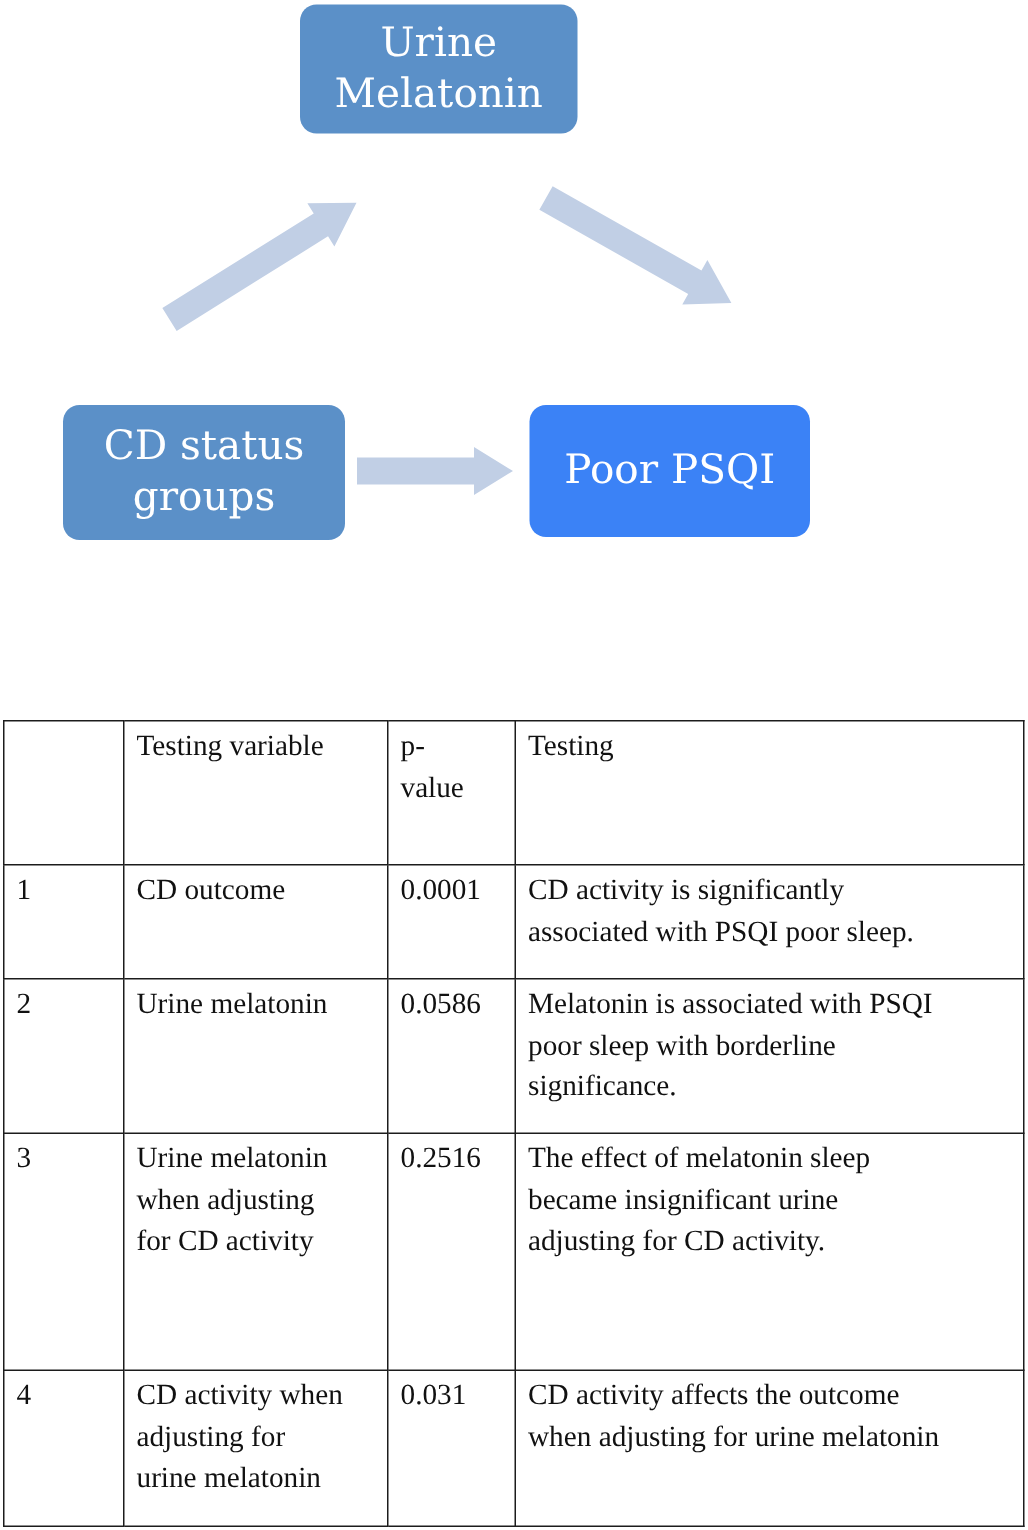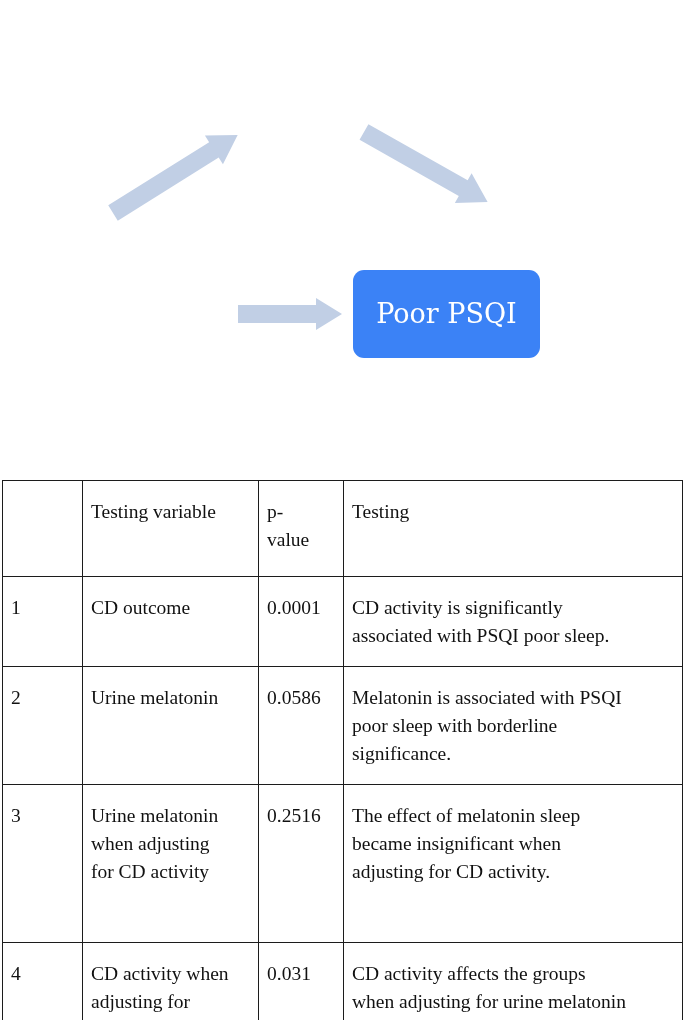--- a/index.html
+++ b/index.html
@@ -44,21 +44,21 @@
     border-collapse: collapse;
     table-layout: fixed;
     font-size: 19.5px;
     color: #111;
   }
   .results-table td, .results-table th {
     border: 1.5px solid #1c1c1c;
     vertical-align: top;
     text-align: left;
     font-weight: normal;
-    padding: 17px 8px;
+    padding: 3px 8px;
     line-height: 1.42;
     white-space: pre-line;
     overflow: hidden;
   }
   .col-idx { width: 80px; }
   .col-var { width: 176px; }
   .col-p   { width: 85px; }
   .col-com { width: 339px; }
   .row-header { height: 96px; }
   .row-1 { height: 76px; }
@@ -71,20 +71,28 @@
 
 <div class="canvas">
 
   <div class="diagram">
     <svg width="685" height="480" viewBox="0 0 685 480">
       <polygon transform="translate(113,213) rotate(-32)" points="0,-9 119,-9 119,-17 147,0 119,17 119,9 0,9" fill="#c1cfe5"></polygon>
       <polygon transform="translate(364,132) rotate(29.5)" points="0,-9 114,-9 114,-17 142,0 114,17 114,9 0,9" fill="#c1cfe5"></polygon>
       <polygon transform="translate(238,314)" points="0,-9 78,-9 78,-16 104,0 78,16 78,9 0,9" fill="#c1cfe5"></polygon>
     </svg>
 
+    <div class="node node-urine" style="background: rgb(91, 144, 200); color: rgb(255, 255, 255);">
+      <span>Urine
+Melatonin</span>
+    </div>
+    <div class="node node-cd" style="background: rgb(91, 144, 200); color: rgb(255, 255, 255);">
+      <span>CD status
+groups</span>
+    </div>
     <div class="node node-psqi" style="background: #3b82f6; color: rgb(255, 255, 255);">
       <span>Poor PSQI</span>
     </div>
   </div>
 
   <table class="results-table">
     <colgroup>
       <col class="col-idx">
         <col class="col-var">
         <col class="col-p">
@@ -113,28 +121,28 @@
 poor sleep with borderline
 significance.</td>
       </tr>
       <tr class="row-3">
         <td>3</td>
         <td>Urine melatonin
 when adjusting
 for CD activity</td>
         <td>0.2516</td>
         <td>The effect of melatonin sleep
-became insignificant when
+became insignificant urine
 adjusting for CD activity.</td>
       </tr>
       <tr class="row-4">
         <td>4</td>
         <td>CD activity when
 adjusting for
 urine melatonin</td>
         <td>0.031</td>
-        <td>CD activity affects the groups
+        <td>CD activity affects the outcome
 when adjusting for urine melatonin</td>
       </tr>
     </tbody>
   </table>
 
 </div>
 
 </body></html>

